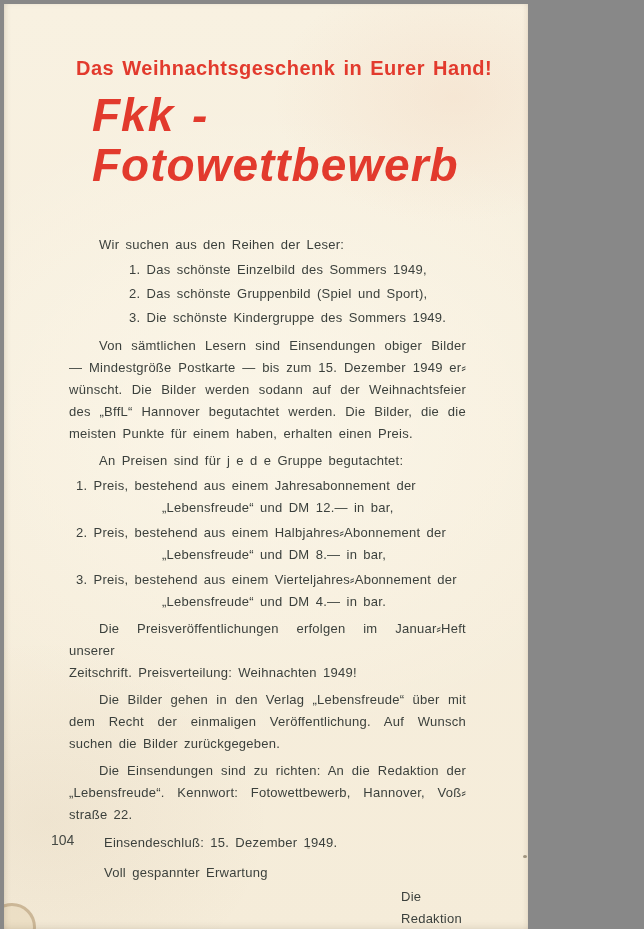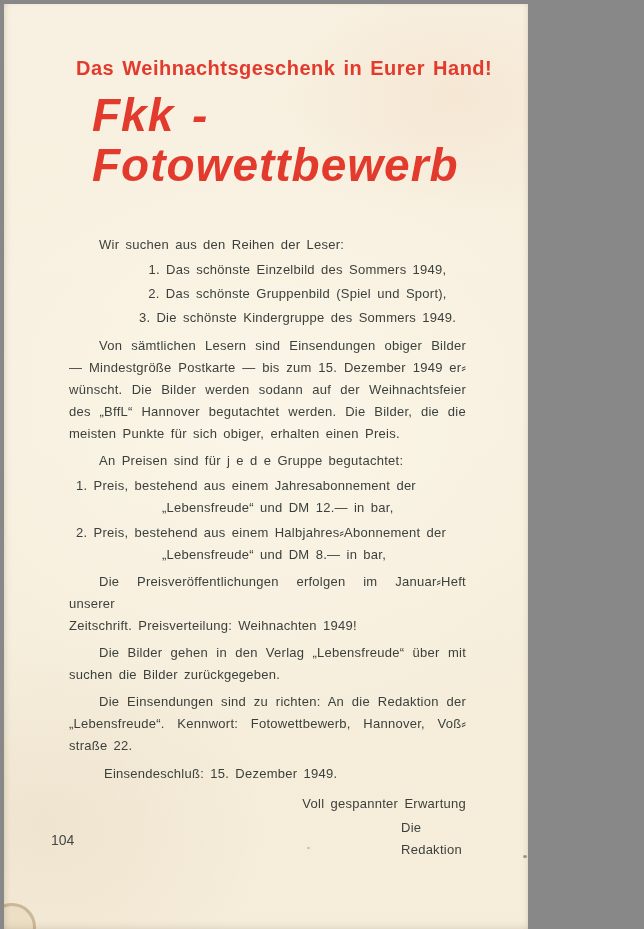--- a/index.html
+++ b/index.html
@@ -50,26 +50,26 @@
     font-size: 13px;
     line-height: 22px;
     word-spacing: .18em;
     letter-spacing: .02em;
   }
   .ln { display: block; }
   .just { text-align: justify; text-align-last: justify; text-justify: inter-word; }
   .ind { text-indent: 30px; }
   .para { margin-top: 5px; }
   .intro { margin-top: 0; text-indent: 30px; }
-  .list { margin: 2px 0 0 60px; line-height: 24px; text-align: center; }
+  .list { margin: 2px 0 0 60px; line-height: 24px; }
   .prizes-intro { margin-top: 5px; text-indent: 30px; }
   .prize { margin: 3px 0 0 7px; }
   .prize .l2 { display: block; padding-left: 86px; }
   .deadline { margin-top: 6px; text-indent: 35px; }
-  .closing { margin-top: 8px; text-indent: 35px; text-align: right; }
+  .closing { margin-top: 8px; text-indent: 35px; }
   .signature { margin-top: 2px; margin-left: 332px; }
   .pageno {
     position: absolute;
     left: 47px; top: 828px;
     width: 517px;
     text-align: left;
     font-size: 14px;
     color: #454944;
   }
   .corner-stain {
@@ -102,41 +102,46 @@
       <span class="ln">1. Das schönste Einzelbild des Sommers 1949,</span>
       <span class="ln">2. Das schönste Gruppenbild (Spiel und Sport),</span>
       <span class="ln">3. Die schönste Kindergruppe des Sommers 1949.</span>
     </div>
 
     <div class="para">
       <span class="ln ind just">Von sämtlichen Lesern sind Einsendungen obiger Bilder</span>
       <span class="ln just">— Mindestgröße Postkarte — bis zum 15. Dezember 1949 er⸗</span>
       <span class="ln just">wünscht. Die Bilder werden sodann auf der Weihnachtsfeier</span>
       <span class="ln just">des „BffL“ Hannover begutachtet werden. Die Bilder, die die</span>
-      <span class="ln">meisten Punkte für sich obiger, erhalten einen Preis.</span>
+      <span class="ln">meisten Punkte für einem haben, erhalten einen Preis.</span>
     </div>
 
     <div class="prizes-intro">An Preisen sind für j e d e Gruppe begutachtet:</div>
 
     <div class="prize">
       <span class="ln">1. Preis, bestehend aus einem Jahresabonnement der</span>
       <span class="l2">„Lebensfreude“ und DM 12.— in bar,</span>
     </div>
     <div class="prize">
       <span class="ln">2. Preis, bestehend aus einem Halbjahres⸗Abonnement der</span>
       <span class="l2">„Lebensfreude“ und DM 8.— in bar,</span>
     </div>
+    <div class="prize">
+      <span class="ln">3. Preis, bestehend aus einem Vierteljahres⸗Abonnement der</span>
+      <span class="l2">„Lebensfreude“ und DM 4.— in bar.</span>
+    </div>
 
     <div class="para">
       <span class="ln ind just">Die Preisveröffentlichungen erfolgen im Januar⸗Heft unserer</span>
       <span class="ln">Zeitschrift. Preisverteilung: Weihnachten 1949!</span>
     </div>
 
     <div class="para">
       <span class="ln ind just">Die Bilder gehen in den Verlag „Lebensfreude“ über mit</span>
+      <span class="ln just">dem Recht der einmaligen Veröffentlichung. Auf Wunsch</span>
       <span class="ln">suchen die Bilder zurückgegeben.</span>
     </div>
 
     <div class="para">
       <span class="ln ind just">Die Einsendungen sind zu richten: An die Redaktion der</span>
       <span class="ln just">„Lebensfreude“. Kennwort: Fotowettbewerb, Hannover, Voß⸗</span>
       <span class="ln">straße 22.</span>
     </div>
 
     <div class="deadline">Einsendeschluß: 15. Dezember 1949.</div>

